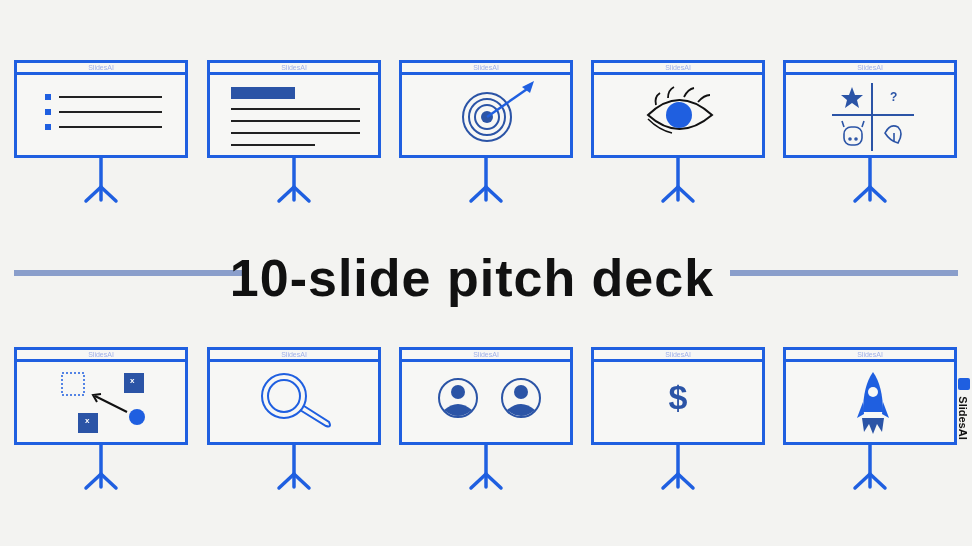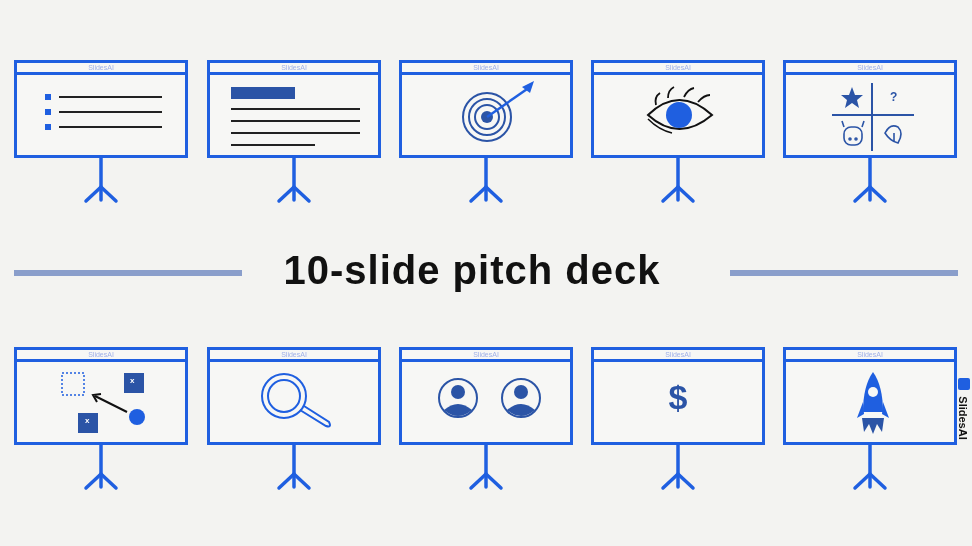--- a/index.html
+++ b/index.html
@@ -3,21 +3,21 @@
 <meta charset="utf-8">
 <style>
   html,body{margin:0;padding:0;}
   body{width:972px;height:546px;background:#f3f3f1;position:relative;overflow:hidden;font-family:"Liberation Sans",sans-serif;}
   .easel{position:absolute;width:174px;height:146px;}
   .board{position:absolute;left:0;top:0;width:168px;height:92px;border:3px solid #1f5fe0;background:#f7f7f5;}
   .board .bar{height:9px;border-bottom:3px solid #1f5fe0;text-align:center;font-size:7px;line-height:9px;color:#9fb0e8;}
   .board .content{position:absolute;left:0;right:0;top:12px;bottom:0;}
   .board svg{position:absolute;left:0;top:0;width:100%;height:100%;}
   .stand{position:absolute;left:0;top:95px;width:174px;height:50px;}
-  .title{position:absolute;left:0;width:944px;top:248px;text-align:center;font-weight:bold;font-size:40px;color:#111;letter-spacing:1px;}
+  .title{position:absolute;left:0;width:944px;top:248px;text-align:center;font-weight:bold;font-size:52px;color:#111;letter-spacing:1px;}
   .rule{position:absolute;top:270px;height:6px;background:#8a9ecb;}
   .brand{position:absolute;left:955px;top:378px;width:17px;height:70px;}
   .brand .logo{position:absolute;left:3px;top:0;width:12px;height:12px;background:#1f5fe0;border-radius:2px;}
   .brand .txt{position:absolute;left:-20px;top:34px;transform:rotate(90deg);font-size:11px;font-weight:bold;color:#111;white-space:nowrap;width:56px;text-align:center;}
 </style>
 </head>
 <body>
 
 <div class="easel" style="left:14px;top:60px;">
   <div class="board">

